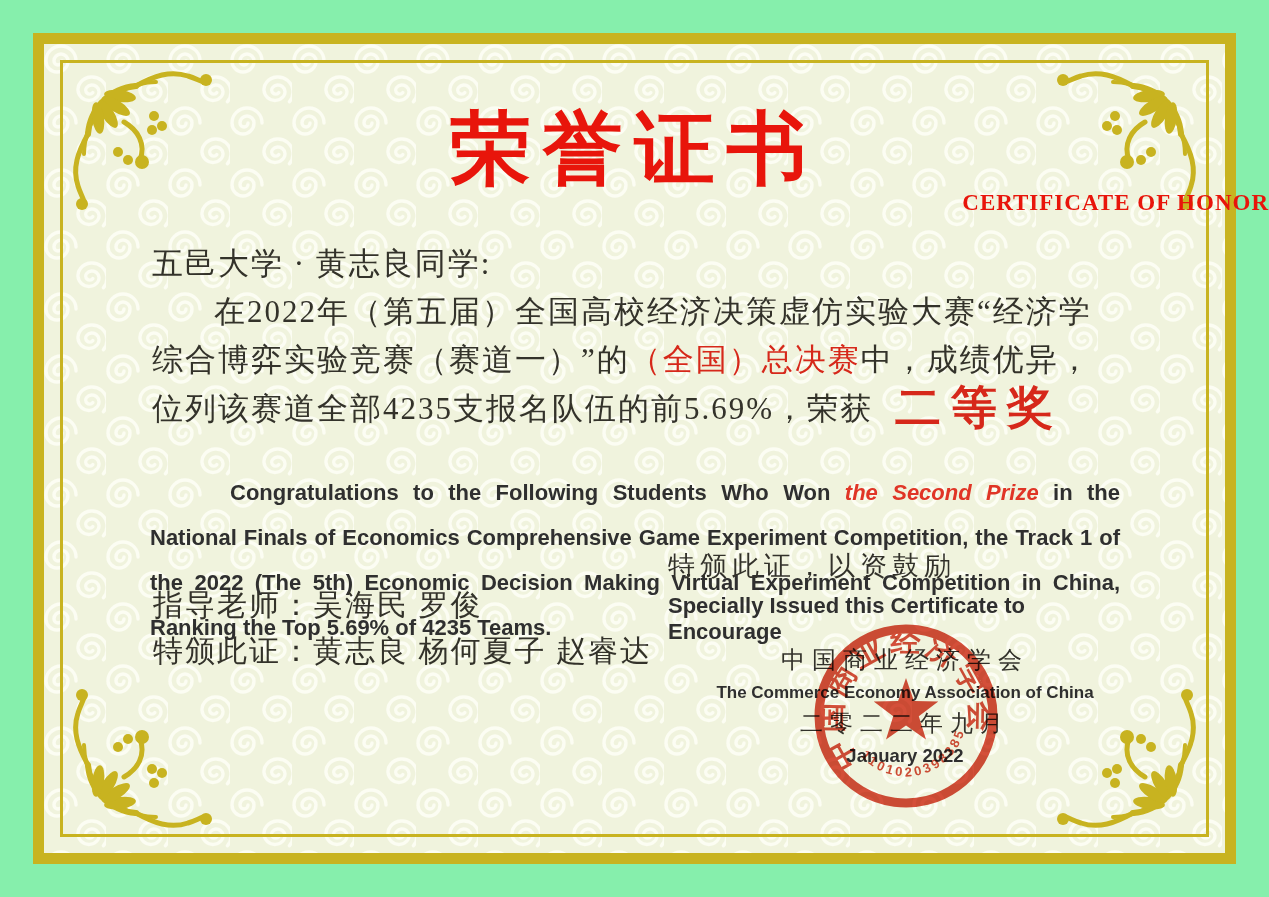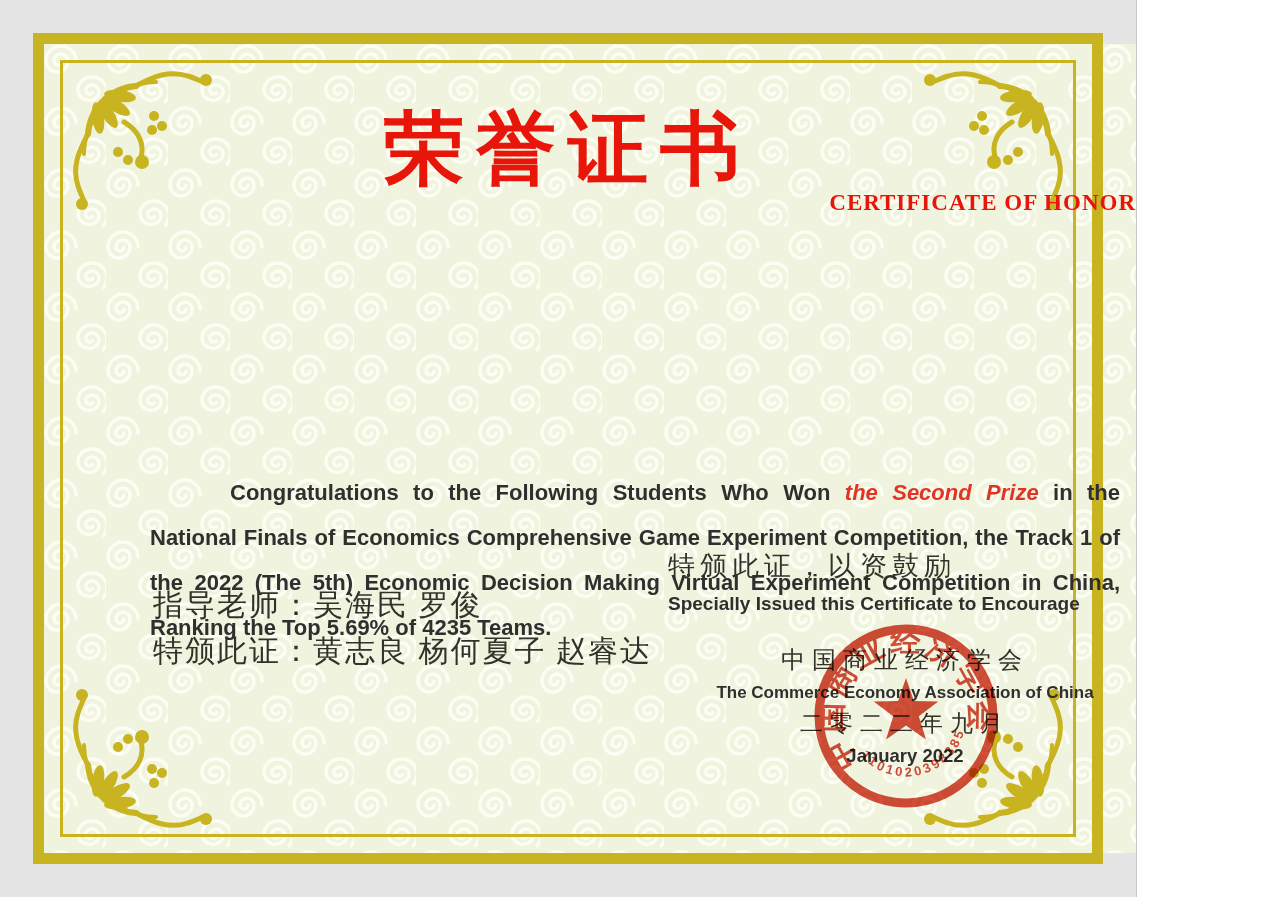--- a/index.html
+++ b/index.html
@@ -1,19 +1,19 @@
 <!DOCTYPE html>
 <html><head>
 <meta charset="utf-8">
 <style>
   html,body{margin:0;padding:0;background:#ffffff;}
   .page{
     position:relative;
-    width:1136px;height:897px;
-    background:#e5e5e5;
+    width:1269px;height:897px;
+    background:#86efac;
     overflow:hidden;
     outline:1px solid #c9c9c9;
     font-family:"Liberation Sans", sans-serif;
   }
   
   .gold-band{position:absolute;left:33px;top:33px;right:33px;bottom:33px;border:11px solid #c8b320;pointer-events:none;}
   .bg-pattern{position:absolute;left:44px;top:44px;width:1181px;height:809px;display:block;}
   .thin-frame{position:absolute;left:60px;top:60px;right:60px;bottom:60px;border:3px solid #c8b320;pointer-events:none;}
   .corner{position:absolute;width:160px;height:160px;}
   .corner.tl{left:58px;top:56px;}
@@ -55,21 +55,21 @@
     position:absolute;left:150px;top:448px;width:970px;
     font-size:22px;line-height:45px;font-weight:700;color:#2f2f2f;
     text-align:justify;text-indent:80px;
     font-family:"Liberation Sans", sans-serif;
   }
   .english .red-it{color:#e03526;font-style:italic;}
   .issue{
     position:absolute;left:668px;top:548px;width:424px;text-align:left;
   }
   .issue .cn{font-size:27px;letter-spacing:5px;color:#32312a;font-family:"Liberation Serif", serif;}
-  .issue .en{font-size:19px;font-weight:700;color:#2f2f2f;margin-top:9px;}
+  .issue .en{font-size:22px;font-weight:700;color:#2f2f2f;margin-top:9px;}
   .team-line{
     position:absolute;left:153px;color:#33322a;font-size:30px;letter-spacing:2px;
     font-family:"Liberation Serif", serif;white-space:nowrap;
   }
   .teachers{top:585px;text-align:right;}
   .students{top:631px;}
   .org{
     position:absolute;left:688px;top:644px;width:434px;text-align:center;
   }
   .org .cn{font-size:24px;letter-spacing:7px;color:#32312a;font-family:"Liberation Serif", serif;}
@@ -138,20 +138,26 @@
       <use href="#corner-ornament"></use>
     </svg>
   <svg class="corner br" viewBox="0 0 160 160">
       <use href="#corner-ornament"></use>
     </svg>
 
   <div class="title">荣誉证书</div>
   <div class="subtitle">CERTIFICATE OF HONOR</div>
 
 
+  <div class="body-text">
+    <div>五邑大学 · 黄志良同学:</div>
+    <div class="indent">在2022年（第五届）全国高校经济决策虚仿实验大赛“经济学</div>
+    <div><span>综合博弈实验竞赛（赛道一）”的</span><span class="red">（全国）总决赛</span><span>中，成绩优异，</span></div>
+    <div><span>位列该赛道全部4235支报名队伍的前5.69%，荣获</span><span class="award">二等奖</span></div>
+  </div>
 
   <p class="english"><span>Congratulations to the Following Students Who Won </span><span class="red-it">the Second Prize</span><span> in the National Finals of Economics Comprehensive Game Experiment Competition, the Track 1 of the 2022 (The 5th) Economic Decision Making Virtual Experiment Competition in China, Ranking the Top 5.69% of 4235 Teams.</span></p>
 
   <div class="issue">
     <div class="cn">特颁此证，以资鼓励</div>
     <div class="en">Specially Issued this Certificate to Encourage</div>
   </div>
 
   <div class="team-line teachers">指导老师：吴海民 罗俊</div>
   <div class="team-line students">特颁此证：黄志良 杨何夏子 赵睿达</div>

